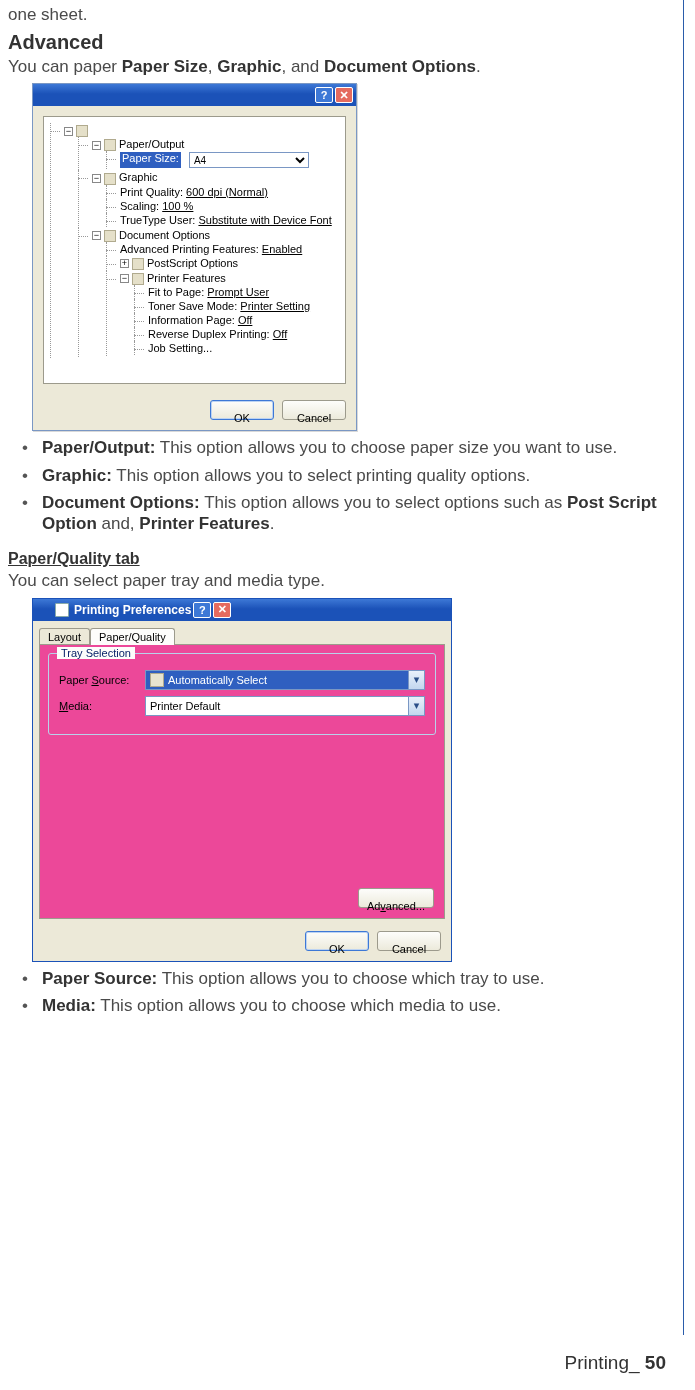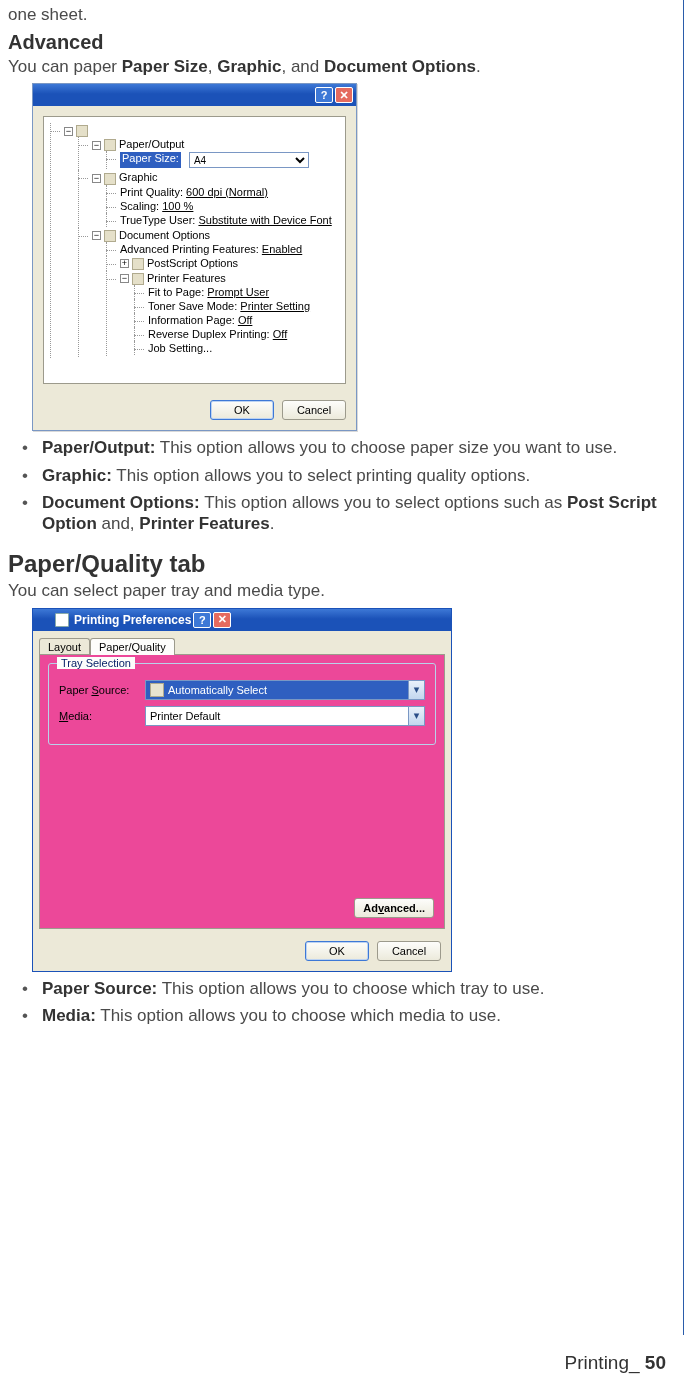--- a/index.html
+++ b/index.html
@@ -25,23 +25,24 @@
     color: #333;
     margin-top: 6px;
   }
   .intro { margin: 2px 0 6px 0; line-height: 1.25; }
   .bold { font-weight: bold; color: #333; }
   .bullet-list { list-style: none; padding-left: 8px; margin-top: 6px; }
   .bullet-list li { position: relative; padding-left: 26px; margin-bottom: 6px; line-height: 1.25; }
   .bullet-list li::before { content: "•"; position: absolute; left: 6px; top: 0; color: #555; }
   .h-pq {
     font-weight: bold;
-    font-size: 24px;
+    font-size: 16px;
     color: #333;
     margin-top: 16px;
+    text-decoration: underline;
   }
   .footer {
     position: absolute;
     bottom: 16px;
     right: 29px;
     font-size: 19px;
     color: #333;
   }
   .footer .pg { font-weight: bold; }
 
@@ -139,21 +140,21 @@
   }
   .btn {
     min-width: 64px;
     height: 20px;
     border: 1px solid #9c9a8c;
     border-radius: 3px;
     background: linear-gradient(#fdfdfb, #eceadb);
     font-size: 11px;
     text-align: center;
     line-height: 18px;
-    padding: 0 8px;
+    padding: 8px 8px;
     cursor: default;
   }
   .btn.focus { border: 1px solid #3d78d6; box-shadow: 0 0 0 1px #bcd3f2 inset; }
 
   
   .dialog2 {
     width: 420px;
     margin: 6px 0 4px 24px;
     border: 1px solid #1b52b8;
     background: #ece9d8;
@@ -225,21 +226,21 @@
     border-left: 1px solid #7a97c4;
     display: flex; align-items: center; justify-content: center;
     color: #2b4e88;
   }
   .combo .cico {
     width: 14px; height: 14px; margin-right: 4px;
     background: #e8e4cf; border: 1px solid #b0aa8e;
   }
   .btnrow2 {
     position: absolute;
-    right: 10px; bottom: 10px; font-weight: bold;
+    right: 10px; bottom: 10px;
   }
 </style>
 </head>
 <body>
 
 <div class="content">
 
   <div class="frag">one sheet.</div>
 
   <div class="h-advanced">Advanced</div>

